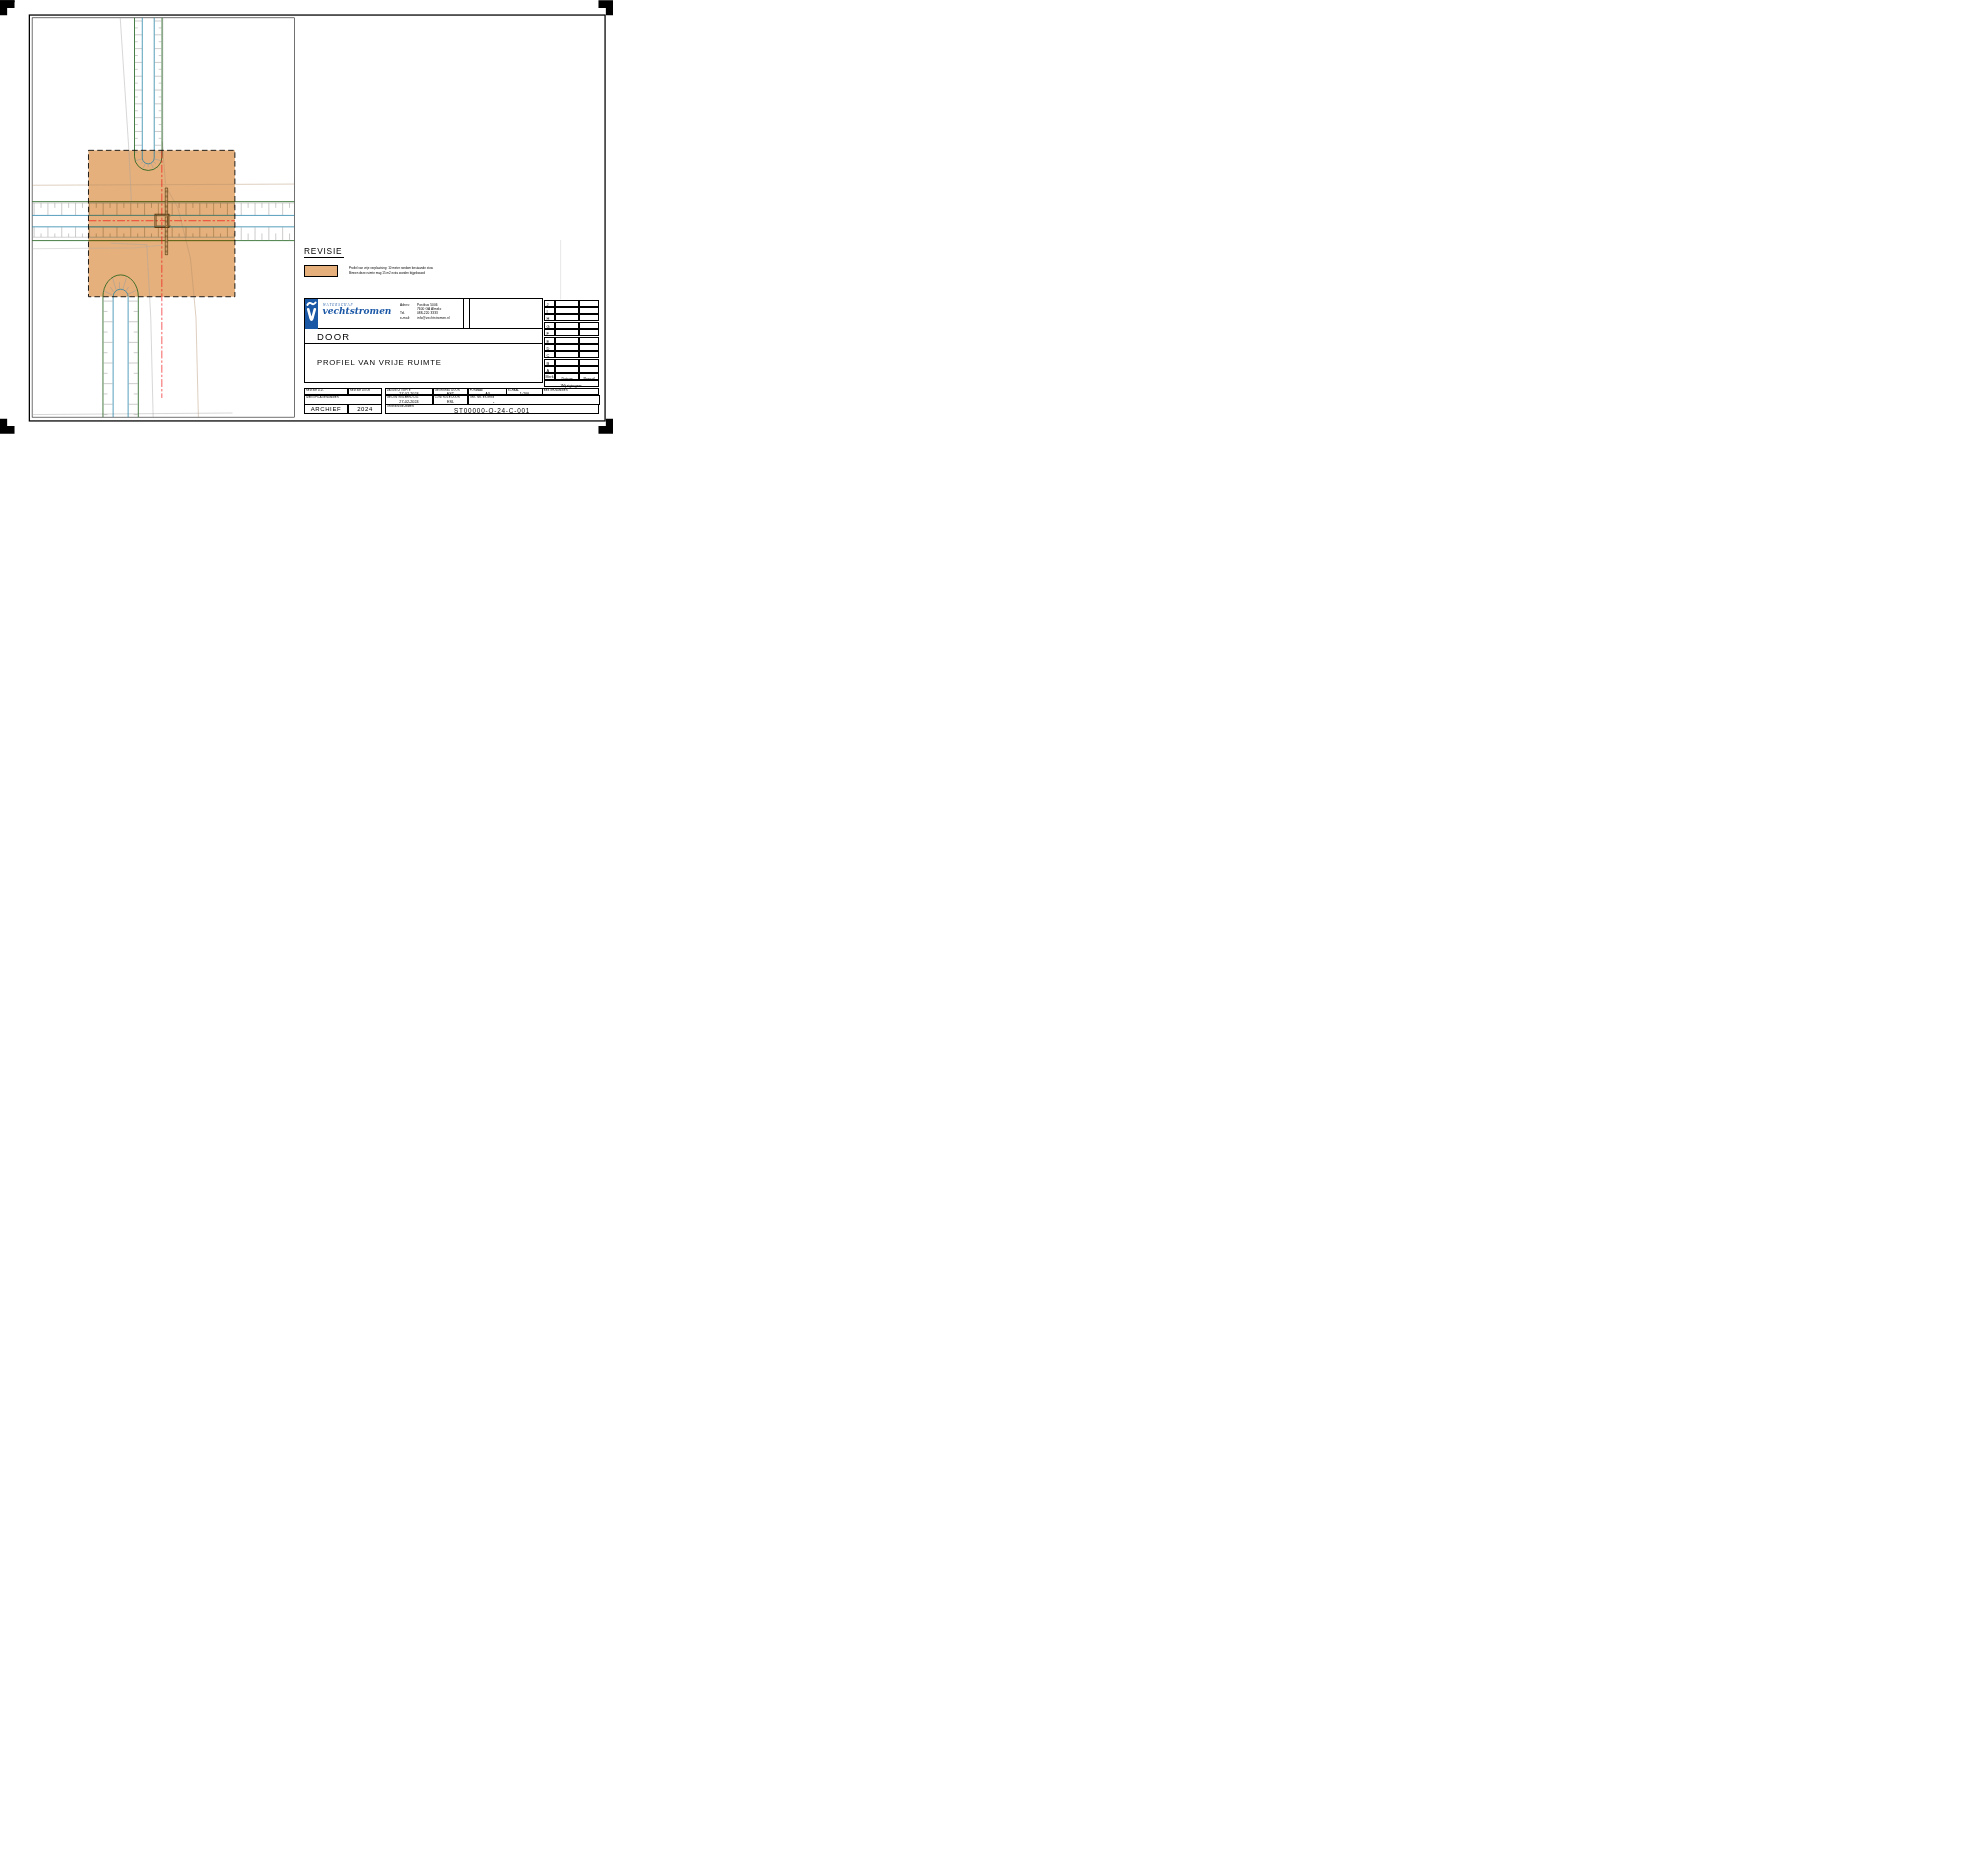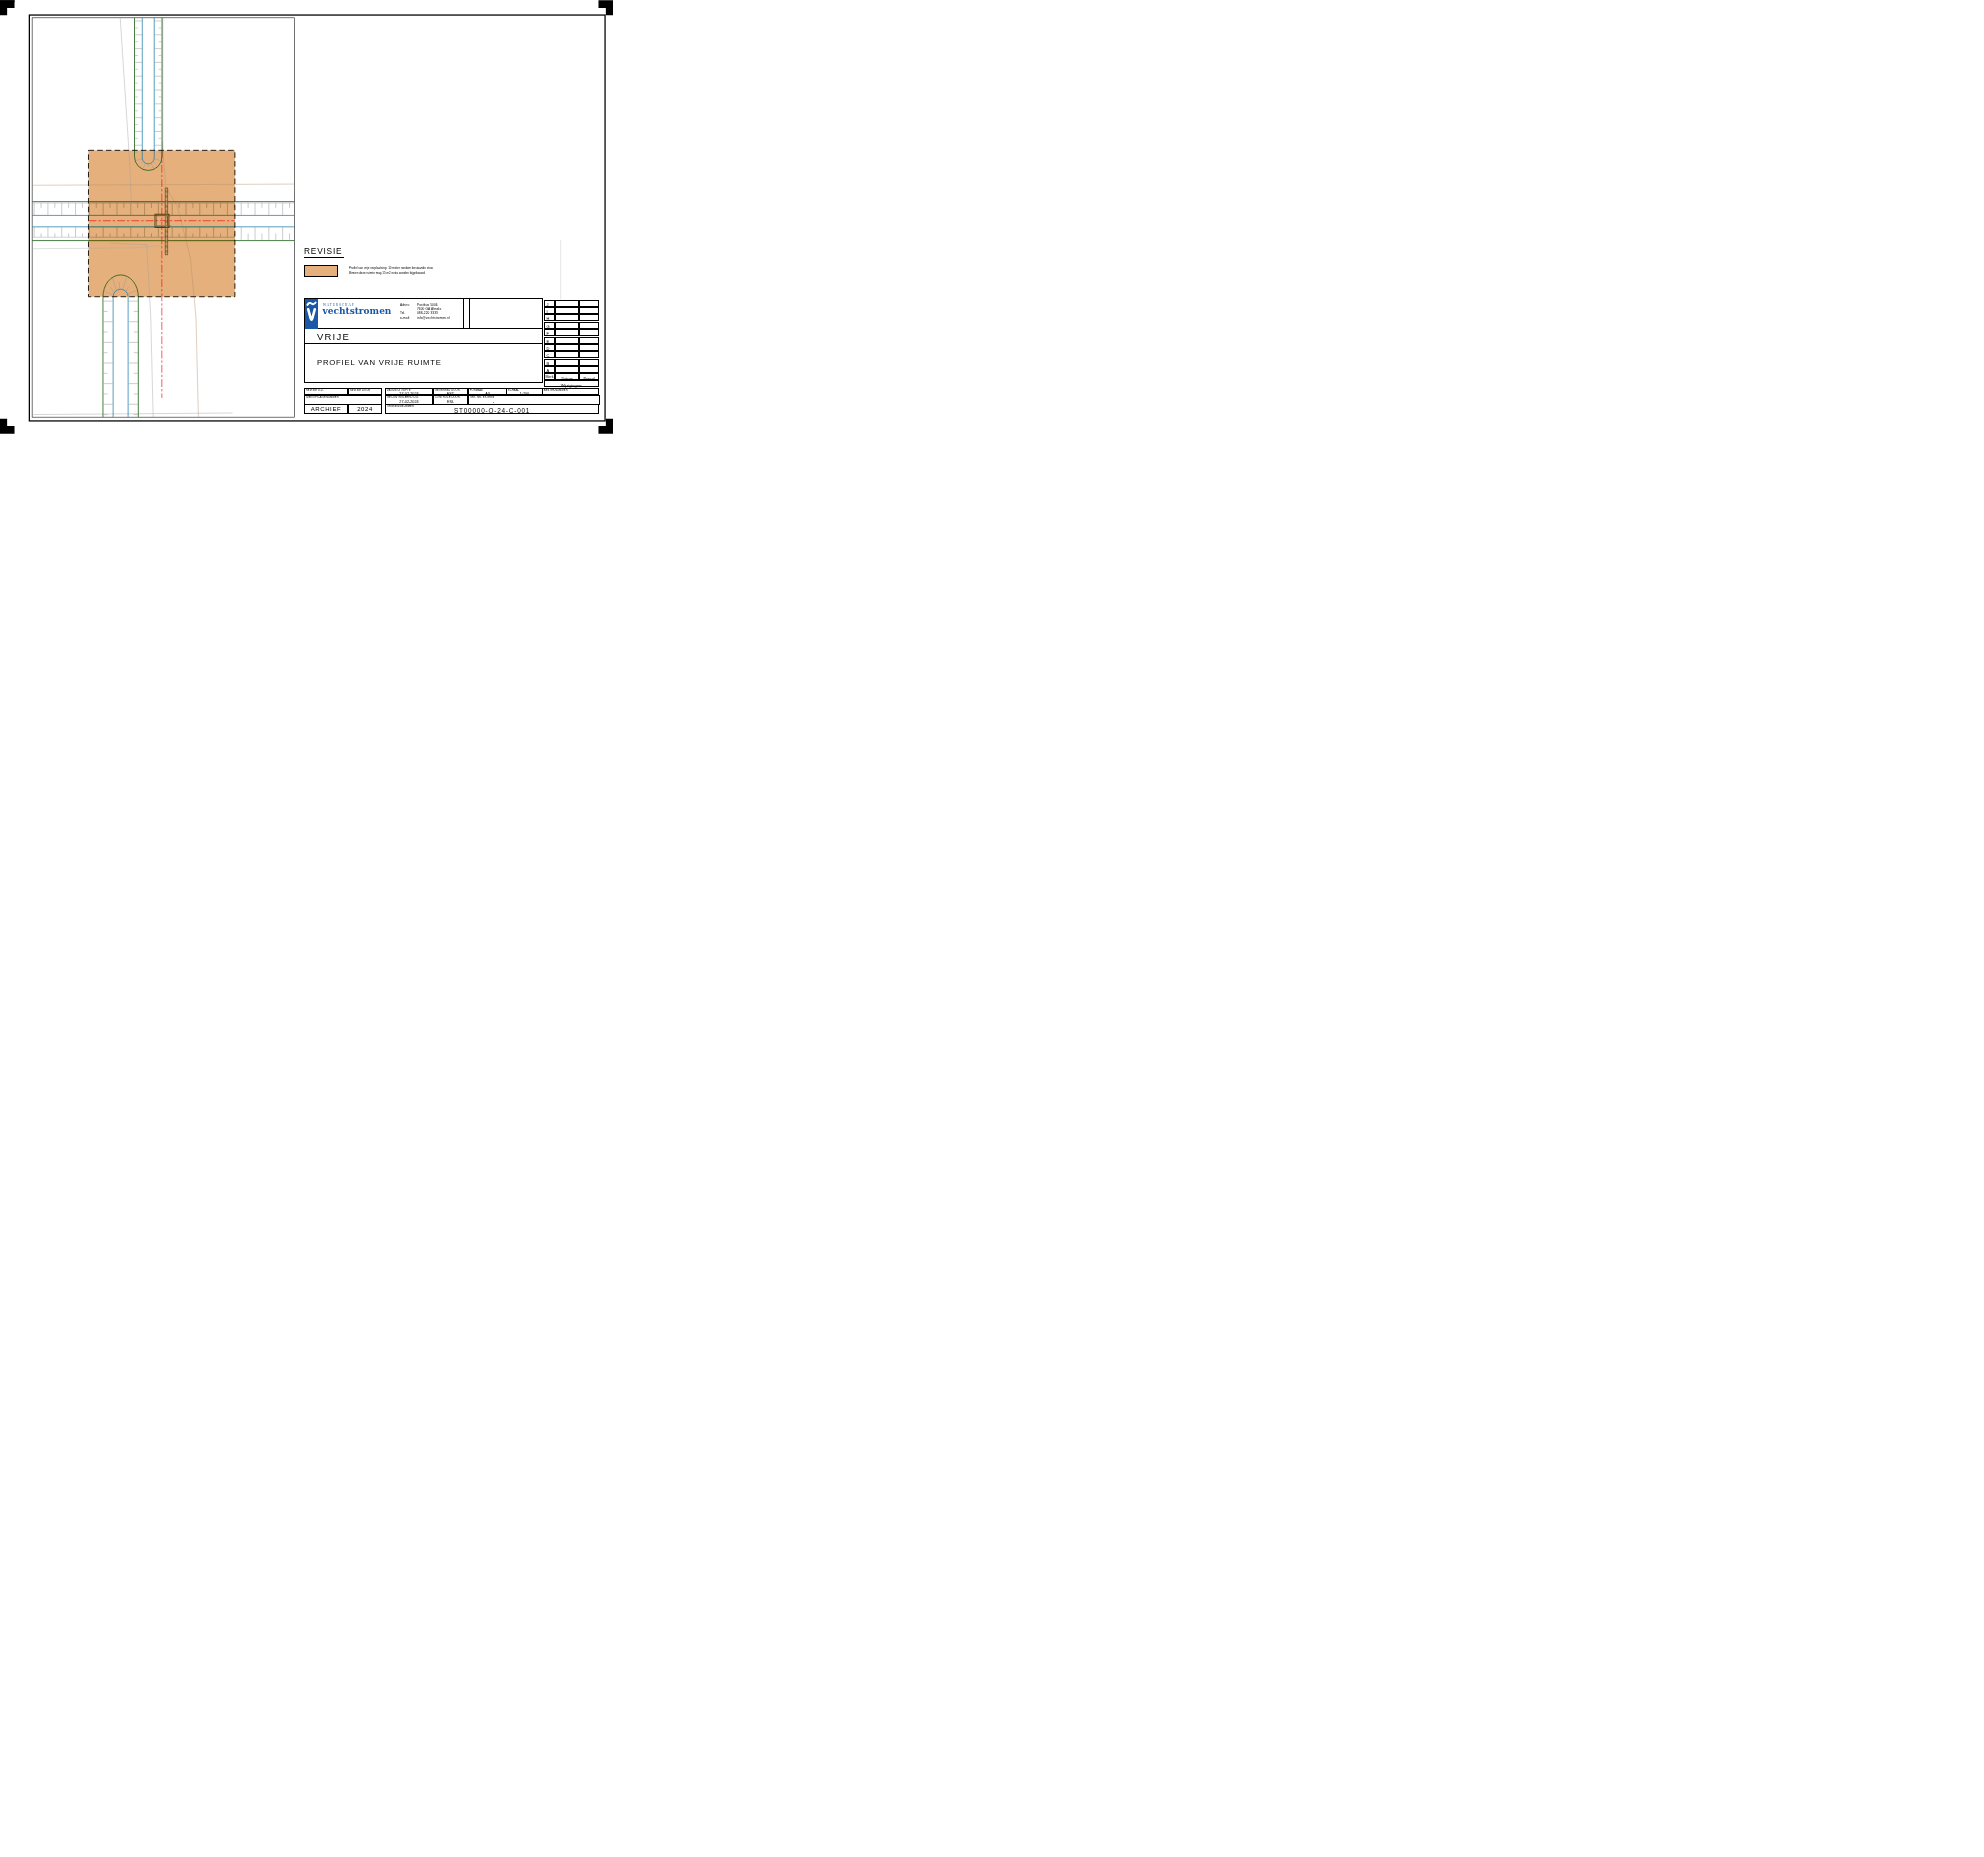--- a/index.html
+++ b/index.html
@@ -4,21 +4,21 @@
 <style>
   html,body{margin:0;padding:0;background:#ffffff;}
   body{width:613px;height:434px;position:relative;overflow:hidden;
        font-family:"Liberation Sans",sans-serif;color:#000;}
   .abs{position:absolute;}
   .cell{position:absolute;border:0.5px solid #000;box-sizing:border-box;background:#fff;}
   .lbl{position:absolute;font-size:2.7px;letter-spacing:0.1px;white-space:nowrap;}
   .val{position:absolute;font-size:3.8px;text-align:center;white-space:nowrap;}
   .bigval{position:absolute;font-size:6px;letter-spacing:0.4px;white-space:nowrap;}
   .cad{letter-spacing:0.4px;}
-  .blue{color:#1a57a5;}
+  .blue{color:#1a57a5;font-style:italic;}
 </style>
 </head>
 <body>
 
 <svg id="plan" class="abs" style="left:0;top:0" width="613" height="434" viewBox="0 0 1545 1092">
   <defs>
     <clipPath id="planclip">
         <rect x="81" y="44" width="661.5" height="1006.5"></rect>
       </clipPath>
   </defs>
@@ -323,21 +323,21 @@
     <div class="lbl" style="left:112px;top:8.1px;font-size:3.2px;">7600 GA Almelo</div>
     <div class="lbl" style="left:95px;top:12.3px;font-size:3.2px;">Tel.</div>
     <div class="lbl" style="left:112px;top:12.3px;font-size:3.2px;">088-220 3333</div>
     <div class="lbl" style="left:95px;top:17px;font-size:3.2px;">e-mail:</div>
     <div class="lbl" style="left:112px;top:17px;font-size:3.2px;">info@vechtstromen.nl</div>
     <div class="abs" style="left:158px;top:0;width:0.5px;height:30px;background:#000;"></div>
     <div class="abs" style="left:164px;top:0;width:0.5px;height:30px;background:#000;"></div>
   </div>
 
   <div class="abs" style="left:0;top:30px;width:238px;height:14.5px;border-bottom:0.6px solid #000;box-sizing:border-box;">
-    <div class="abs cad" style="left:12px;top:2px;font-size:9.5px;letter-spacing:1.2px;">VRIJE</div>
+    <div class="abs cad" style="left:12px;top:2px;font-size:9.5px;letter-spacing:1.2px;">DOOR</div>
   </div>
 
   <div class="abs" style="left:0;top:45px;width:238px;height:39px;">
     <div class="abs cad" style="left:12px;top:3.2px;font-size:7.7px;letter-spacing:0.8px;margin-top:11px;">PROFIEL VAN VRIJE RUIMTE</div>
   </div>
 </div>
 
 <div class="abs" style="left:0;top:0">
 
   <div class="cell" style="left:544px;top:300px;width:10.5px;height:7.4px;">

